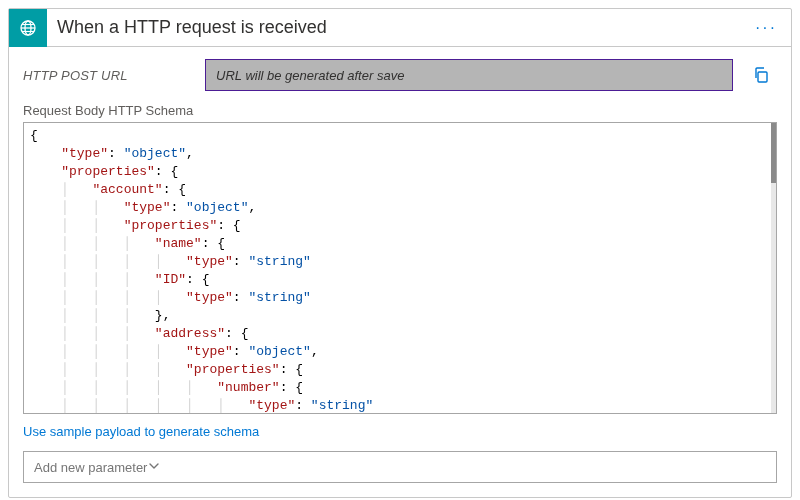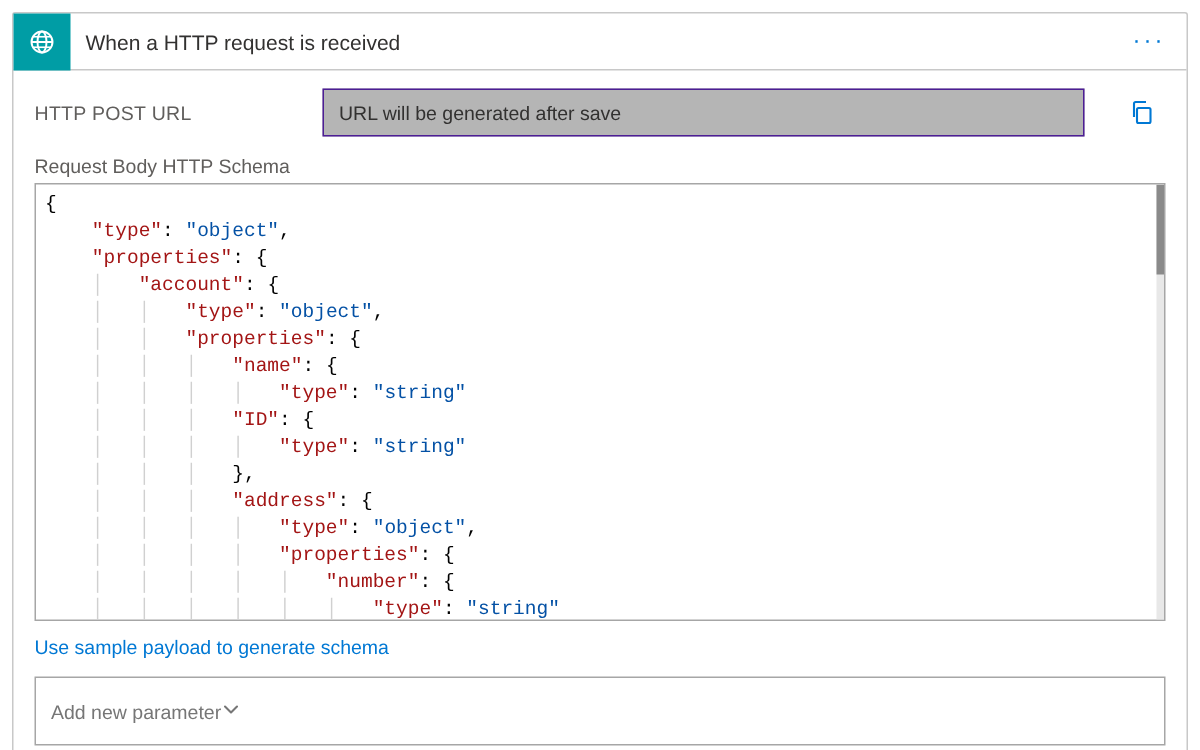--- a/index.html
+++ b/index.html
@@ -27,39 +27,40 @@
     width: 38px;
     height: 38px;
     background: #009da5;
     display: flex;
     align-items: center;
     justify-content: center;
     margin-right: 10px;
   }
   .card-title {
     flex: 1;
-    font-size: 14px;
+    font-size: 18px;
     color: #323130;
     font-weight: 400;
   }
   .card-menu {
     color: #0078d4;
     font-size: 16px;
     letter-spacing: 2px;
     cursor: pointer;
     padding: 0 6px;
   }
   .card-body {
     padding: 12px 14px 14px 14px;
   }
   .row {
     display: flex;
     align-items: center;
-    gap: 22px;
+    gap: 12px;
     margin-bottom: 12px;
+    font-style: italic;
   }
   .row-label {
     font-size: 13px;
     color: #605e5c;
     width: 170px;
     letter-spacing: 0.2px;
   }
   .url-box {
     flex: 1;
     height: 32px;
@@ -122,21 +123,21 @@
   }
   .sample-link {
     display: block;
     color: #0078d4;
     font-size: 13px;
     margin: 10px 0 12px 0;
     cursor: pointer;
   }
   .add-param {
     border: 1px solid #a6a6a6;
-    height: 46px;
+    height: 32px;
     display: flex;
     align-items: center;
     justify-content: flex-start;
     padding: 0 10px;
     font-size: 13px;
     color: #767676;
     cursor: pointer;
   }
   .chevron {
     color: #767676;

